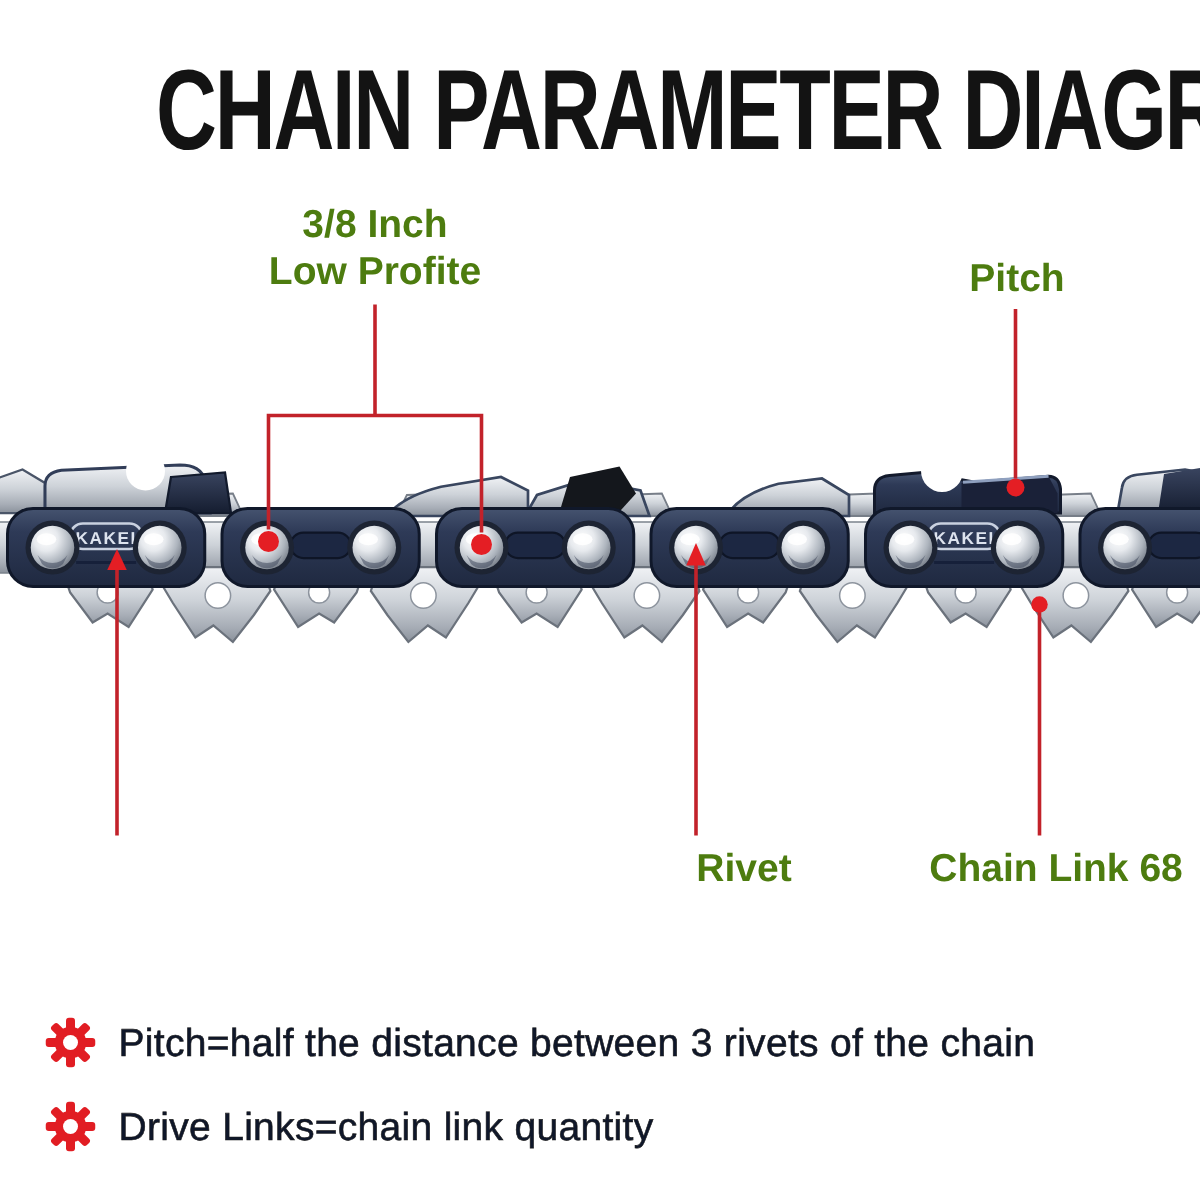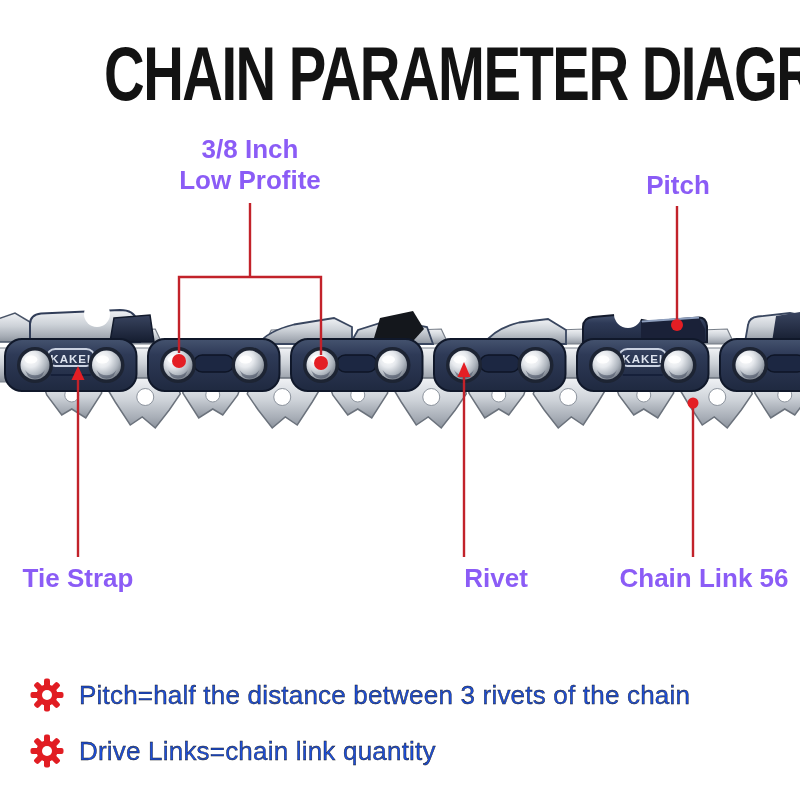--- a/index.html
+++ b/index.html
@@ -8,36 +8,36 @@
     font-family:"Liberation Sans", sans-serif;color:#141414;
   }
   .title{
     position:absolute;top:36px;left:0;width:800px;margin:0;
     text-align:center;font-size:76px;line-height:1;font-weight:bold;
     letter-spacing:-2px;transform:scaleX(0.74);transform-origin:50% 50%;
     white-space:nowrap;color:#131313;
   }
   .callout{
     position:absolute;font-weight:bold;font-size:26px;line-height:31px;
-    white-space:nowrap;color:#8b5cf6;
+    white-space:nowrap;color:#4d7c0f;
   }
   .co-pitch{top:134px;left:250px;transform:translateX(-50%);text-align:center;}
   .co-cutter{top:170px;left:678px;transform:translateX(-50%);}
   .co-tiestrap{top:563px;left:78px;transform:translateX(-50%);}
   .co-rivet{top:563px;left:464px;transform:translateX(-50%);margin-left:32px;}
   .co-chainlink{top:563px;left:704px;transform:translateX(-50%);}
   .art{position:absolute;top:0;left:0;width:800px;height:800px;}
   .note{
     position:absolute;left:30px;display:flex;align-items:center;height:36px;
   }
   .note-1{top:677px;}
   .note-2{top:733px;justify-content:flex-end;}
   .note .gear{width:34px;height:34px;flex:0 0 34px;}
   .note .note-text{
-    margin-left:15px;font-size:26px;font-weight:normal;color:#1d4ed8;
+    margin-left:15px;font-size:26px;font-weight:normal;color:#0f172a;
     white-space:nowrap;letter-spacing:0.2px;-webkit-text-stroke:0.4px #181818;
   }
 </style>
 </head>
 <body>
 
 <div class="stage">
 
   <h1 class="title">CHAIN PARAMETER DIAGRAM</h1>
 
@@ -200,23 +200,22 @@
     <g fill="#e41e24">
       <circle cx="179" cy="361" r="7"></circle>
       <circle cx="321" cy="363" r="7"></circle>
       <circle cx="677" cy="325" r="6"></circle>
       <circle cx="693" cy="403" r="5.5"></circle>
       <path d="M 78 366 L 71.5 380 L 84.5 380 Z"></path>
       <path d="M 464 362 L 457.5 377 L 470.5 377 Z"></path>
     </g>
   </svg>
 
-  <div class="callout co-tiestrap">Tie Strap</div>
   <div class="callout co-rivet">Rivet</div>
-  <div class="callout co-chainlink">Chain Link 56</div>
+  <div class="callout co-chainlink">Chain Link 68</div>
 
   <div class="note note-1">
     <svg class="gear" viewBox="-17 -17 34 34" aria-hidden="true">
       <g fill="#e11d23">
         <g transform="rotate(0)">
             <rect x="-3" y="-16.5" width="6" height="9" rx="2"></rect>
           </g>
         <g transform="rotate(45)">
             <rect x="-3" y="-16.5" width="6" height="9" rx="2"></rect>
           </g>

